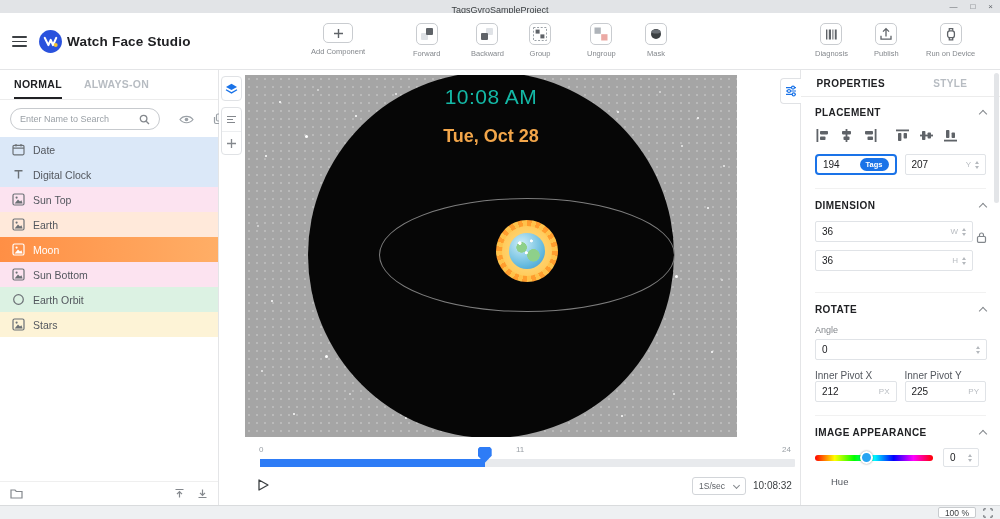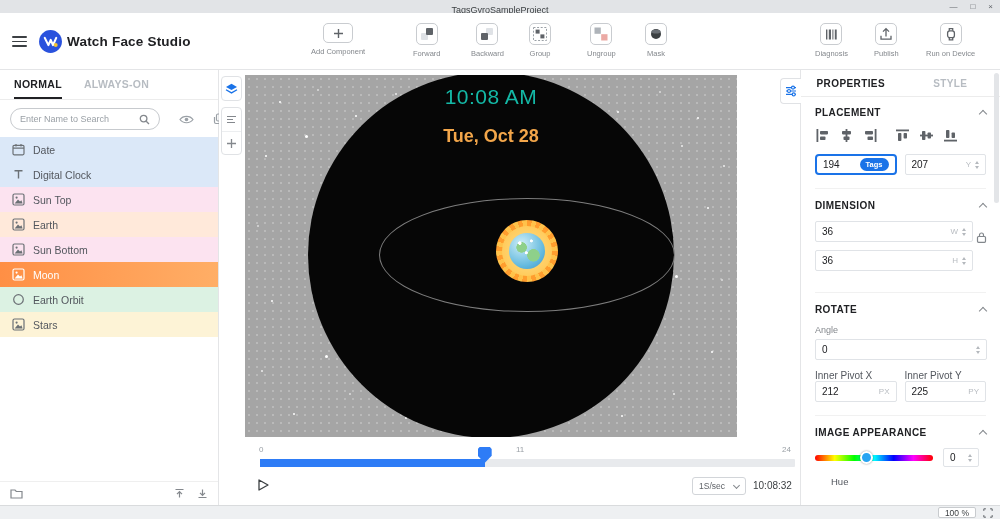--- a/index.html
+++ b/index.html
@@ -304,39 +304,39 @@
       <div class="layer lc-peach">
         <span class="licon">
             <svg width="13" height="13" viewBox="0 0 13 13">
               <rect x="1" y="1" width="11" height="11" rx="1.5" fill="none" stroke="currentColor" stroke-width="1.2"></rect>
               <circle cx="4.6" cy="4.6" r="1.1" fill="currentColor"></circle>
               <path d="M2.6 10.4 L6 6.6 L8 8.6 L9.4 7.2 L10.6 10.4 Z" fill="currentColor"></path>
             </svg>
           </span>
         <span>Earth</span>
       </div>
-      <div class="layer lc-pink">
+      <div class="layer lc-orange">
         <span class="licon">
             <svg width="13" height="13" viewBox="0 0 13 13">
               <rect x="1" y="1" width="11" height="11" rx="1.5" fill="none" stroke="currentColor" stroke-width="1.2"></rect>
               <circle cx="4.6" cy="4.6" r="1.1" fill="currentColor"></circle>
               <path d="M2.6 10.4 L6 6.6 L8 8.6 L9.4 7.2 L10.6 10.4 Z" fill="currentColor"></path>
             </svg>
           </span>
-        <span>Sun Bottom</span>
-      </div>
-      <div class="layer lc-orange">
+        <span>Moon</span>
+      </div>
+      <div class="layer lc-pink">
         <span class="licon">
             <svg width="13" height="13" viewBox="0 0 13 13">
               <rect x="1" y="1" width="11" height="11" rx="1.5" fill="none" stroke="currentColor" stroke-width="1.2"></rect>
               <circle cx="4.6" cy="4.6" r="1.1" fill="currentColor"></circle>
               <path d="M2.6 10.4 L6 6.6 L8 8.6 L9.4 7.2 L10.6 10.4 Z" fill="currentColor"></path>
             </svg>
           </span>
-        <span>Moon</span>
+        <span>Sun Bottom</span>
       </div>
       <div class="layer lc-green">
         <span class="licon">
             <svg width="13" height="13" viewBox="0 0 13 13" fill="none" stroke="currentColor" stroke-width="1.2">
               <circle cx="6.5" cy="6.5" r="4.8"></circle>
             </svg>
           </span>
         <span>Earth Orbit</span>
       </div>
       <div class="layer lc-yellow">

